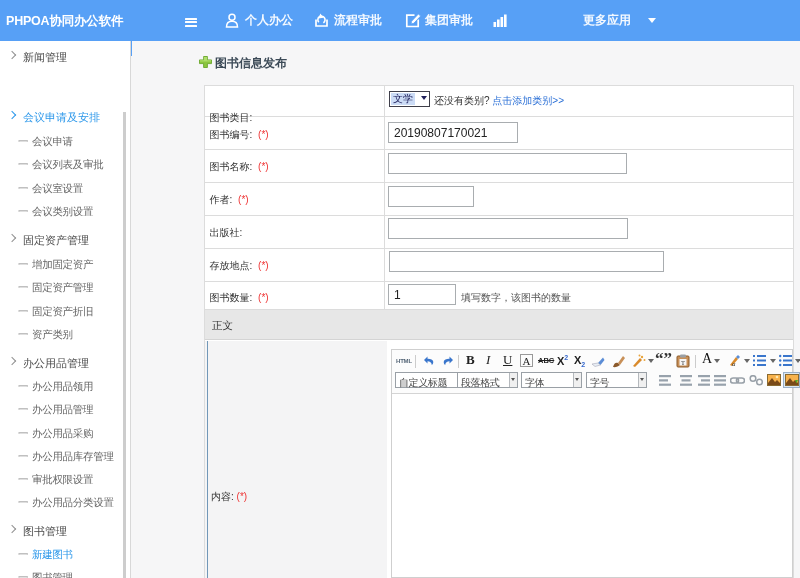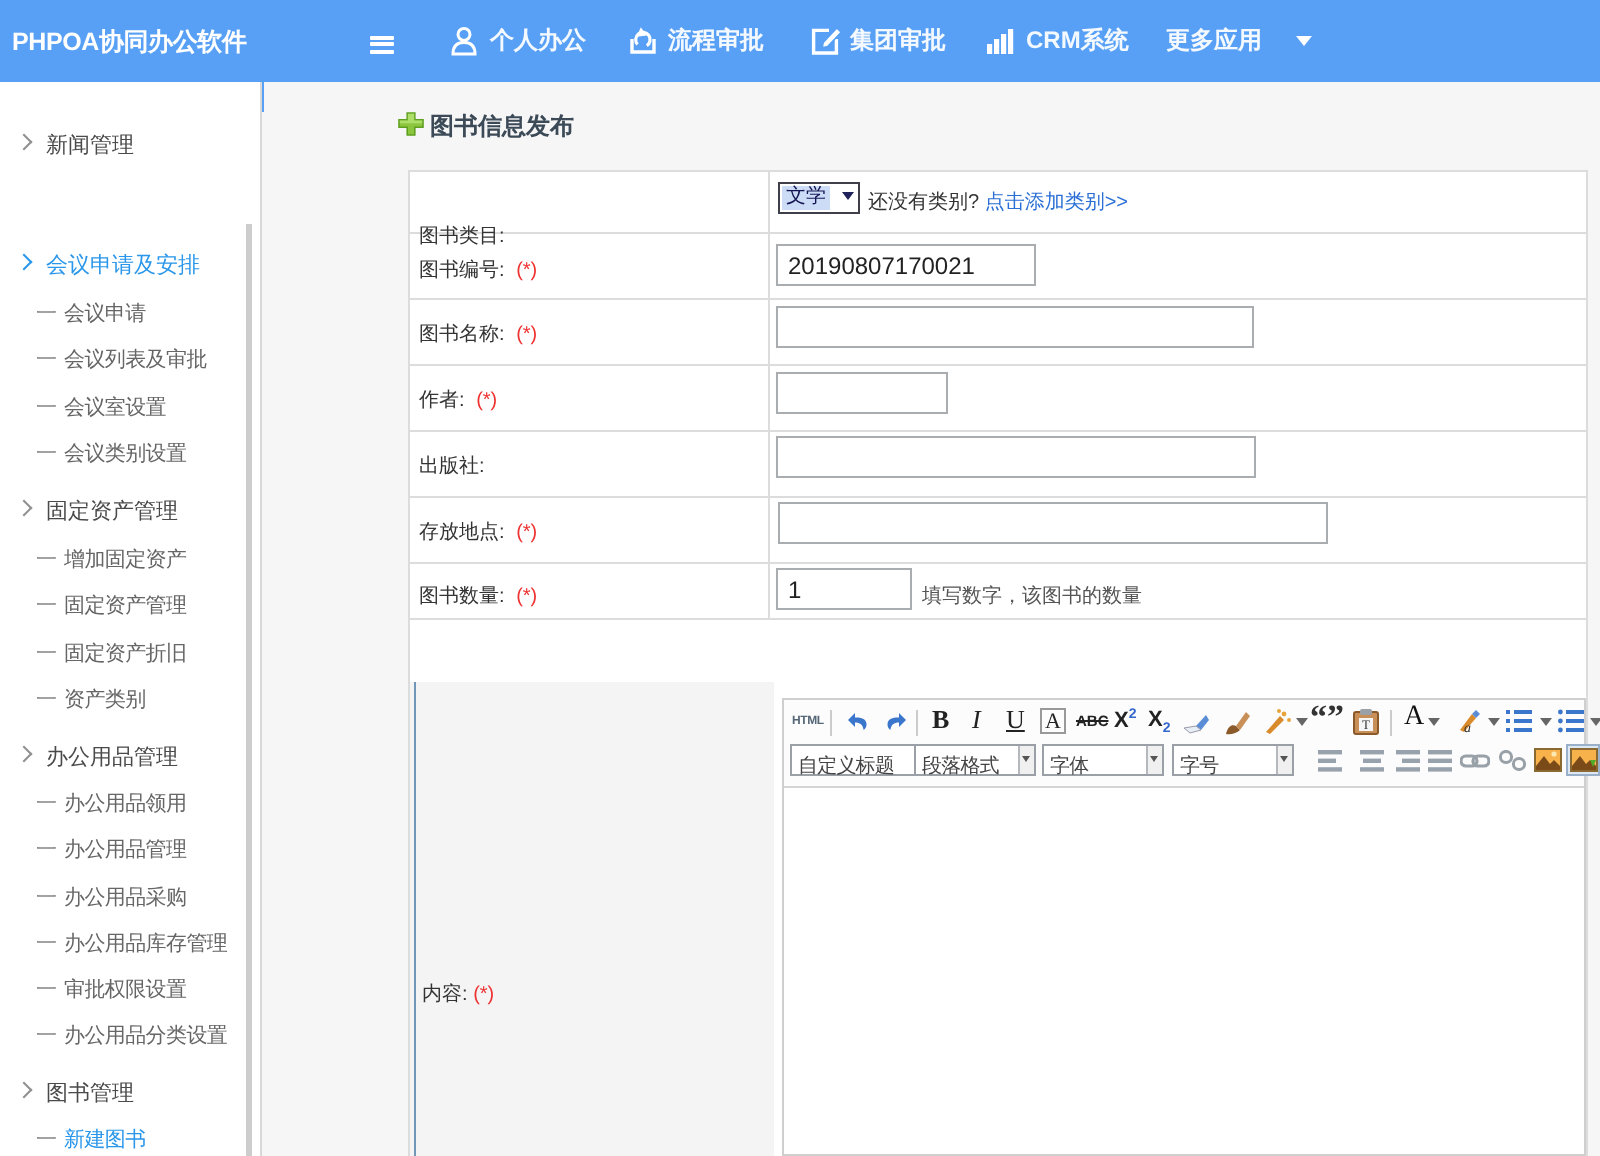--- a/index.html
+++ b/index.html
@@ -7,21 +7,21 @@
 #page { position:relative; width:800px; height:578px; }
 
 #topbar { position:absolute; left:0; top:0; width:800px; height:56px; background:#57a0f6; color:#fff; }
 #logo { position:absolute; left:6px; top:13px; font-size:12.5px; font-weight:bold; color:#fff; letter-spacing:-0.2px; }
 .nav { position:absolute; top:0; height:41px; line-height:41px; color:#f4f9ff; font-size:12px;font-weight:bold; }
 
 #burger { position:absolute; left:185px; top:18px; width:12px; height:10px; }
 #burger span { display:block; height:2px; background:#fff; border-radius:0.5px; margin-bottom:1.4px; }
 
 #sidebar { position:absolute; left:0; top:41px; width:131px; height:537px; background:#fff; border-right:1px solid #d8d8d8; }
-.sm { position:absolute; left:0; width:130px; height:18px; line-height:18px; white-space:nowrap;margin-top:16px; }
+.sm { position:absolute; left:0; width:130px; height:18px; line-height:18px; white-space:nowrap; }
 .sm .arr { position:absolute; left:9px; top:4px; width:6px; height:6px; border-top:1.5px solid #909090; border-right:1.5px solid #909090; transform:rotate(45deg); }
 .sm.top { font-size:11px; color:#4a4a4a; }
 .sm.top .t { position:absolute; left:23px; top:0; }
 .sm.sub { font-size:10.5px; letter-spacing:-0.3px; color:#666; }
 .sm.sub .d { position:absolute; left:18px; top:0; color:#888; }
 .sm.sub .t { position:absolute; left:32px; top:0; }
 .sm.active { color:#2b97ea; }
 .sm.active .arr { border-color:#2b97ea; }
 .sm.subactive .t { color:#2b97ea; }
 #sbthumb { position:absolute; left:123px; top:112px; width:2.5px; height:466px; background:#cdcdcd; }
@@ -82,21 +82,20 @@
       <path d="M13.2 6.5 L13.2 13.5 L1.8 13.5 L1.8 2.2 L9.5 2.2" fill="none" stroke="#fff" stroke-width="1.7"></path>
       <path d="M6.6 8.2 L13.4 1.0 L15.6 3.1 L8.8 10.3 L6.1 10.9 Z" fill="#fff" stroke="#57a0f6" stroke-width="0.8"></path>
     </svg>
     <div class="nav" style="left:425px;">集团审批</div>
     <svg style="position:absolute;left:493px;top:14px" width="14" height="13" viewBox="0 0 14 13">
       <rect x="0.5" y="8" width="2.6" height="5" fill="#fff"></rect>
       <rect x="4" y="5.5" width="2.6" height="7.5" fill="#fff"></rect>
       <rect x="7.5" y="3" width="2.6" height="10" fill="#fff"></rect>
       <rect x="11" y="0.5" width="2.6" height="12.5" fill="#fff"></rect>
     </svg>
-    <div class="nav" style="left:513px;">CRM系统</div>
     <div class="nav" style="left:583px;">更多应用</div>
     <div style="position:absolute;left:648px;top:18px;border-left:4.5px solid transparent;border-right:4.5px solid transparent;border-top:5.5px solid #fff;"></div>
   </div>
 
   <div id="sidebar">
     <div class="sm top" style="top:7px">
         <span class="arr"></span>
         <span class="t">新闻管理</span>
       </div>
     <div class="sm top active" style="top:67px">
@@ -217,20 +216,23 @@
       </div>
     <div class="inp" style="left:183px;top:67px;width:239px;height:21px;"></div>
     <div class="inp" style="left:183px;top:100px;width:86px;height:21px;"></div>
     <div class="inp" style="left:183px;top:132px;width:240px;height:21px;"></div>
     <div class="inp" style="left:184px;top:165px;width:275px;height:21px;"></div>
     <div class="inp" style="left:183px;top:198px;width:68px;height:21px;">
         <span class="tx">1</span>
       </div>
     <div style="position:absolute;left:256px;top:205px;font-size:10px;color:#555;">填写数字，该图书的数量</div>
 
+    <div id="zw">
+        <span>正文</span>
+      </div>
 
     <div id="crow"></div>
     <div id="ced"></div>
     <div id="bline"></div>
     <div id="clbl">内容: <span style="color:#ee3333;">(*)</span></div>
 
     <div id="editor">
       <div id="toolbar">
         <div id="trow1">
           <div style="position:absolute;left:4px;top:4px;font-size:6px;font-weight:bold;color:#567;letter-spacing:-0.2px;">HTML</div>

